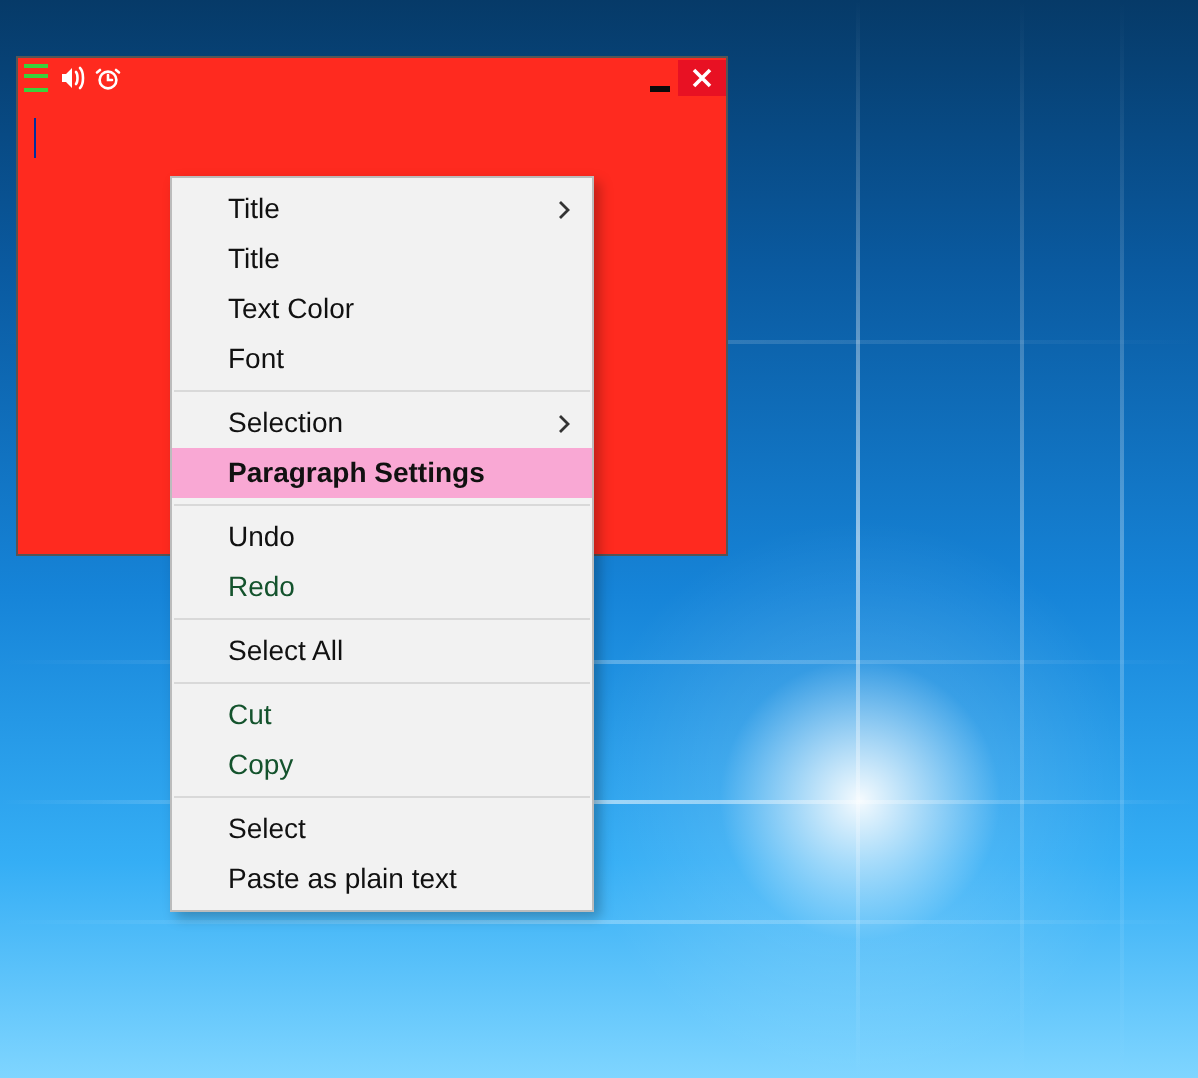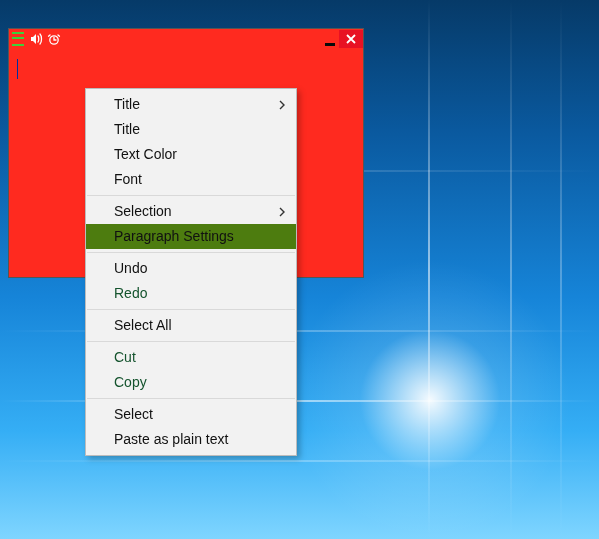--- a/index.html
+++ b/index.html
@@ -25,21 +25,21 @@
   .speaker svg, .clock svg, .closebtn svg{display:block;}
   .minbtn{width:18px;height:18px;display:flex;align-items:flex-end;justify-content:center;}
   .minbtn span{display:block;width:10px;height:3px;background:#0a0a0a;margin-bottom:2px;}
   .closebtn{background:#e81123;width:24px;height:18px;display:flex;align-items:center;justify-content:center;}
   .note-body{position:absolute;left:8px;top:30px;right:8px;bottom:8px;}
   .cursor{width:1px;height:20px;background:#0030a0;}
   
   .menu{position:absolute;left:85px;top:88px;width:210px;background:#f2f2f2;border:1px solid #bcbcbc;box-shadow:3px 3px 6px rgba(0,0,0,.25);padding:3px 0;}
   .mi{position:relative;height:25px;line-height:25px;padding:0 26px 0 28px;font-size:14px;color:#111;white-space:nowrap;}
   .mi.disabled{color:#14532d;}
-  .mi.hover{background:#4d7c0f;}
+  .mi.hover{background:#f9a8d4;font-weight:bold;}
   .mi .chev{position:absolute;right:10px;top:0;height:25px;display:flex;align-items:center;}
   .sep{height:1px;background:#d9d9d9;margin:3px 1px;}
 </style>
 </head>
 <body>
 
 <div class="desktop">
 
   <div class="beam v fadev" style="left:428px;"></div>
   <div class="beam v fadev" style="left:510px;opacity:.6"></div>

